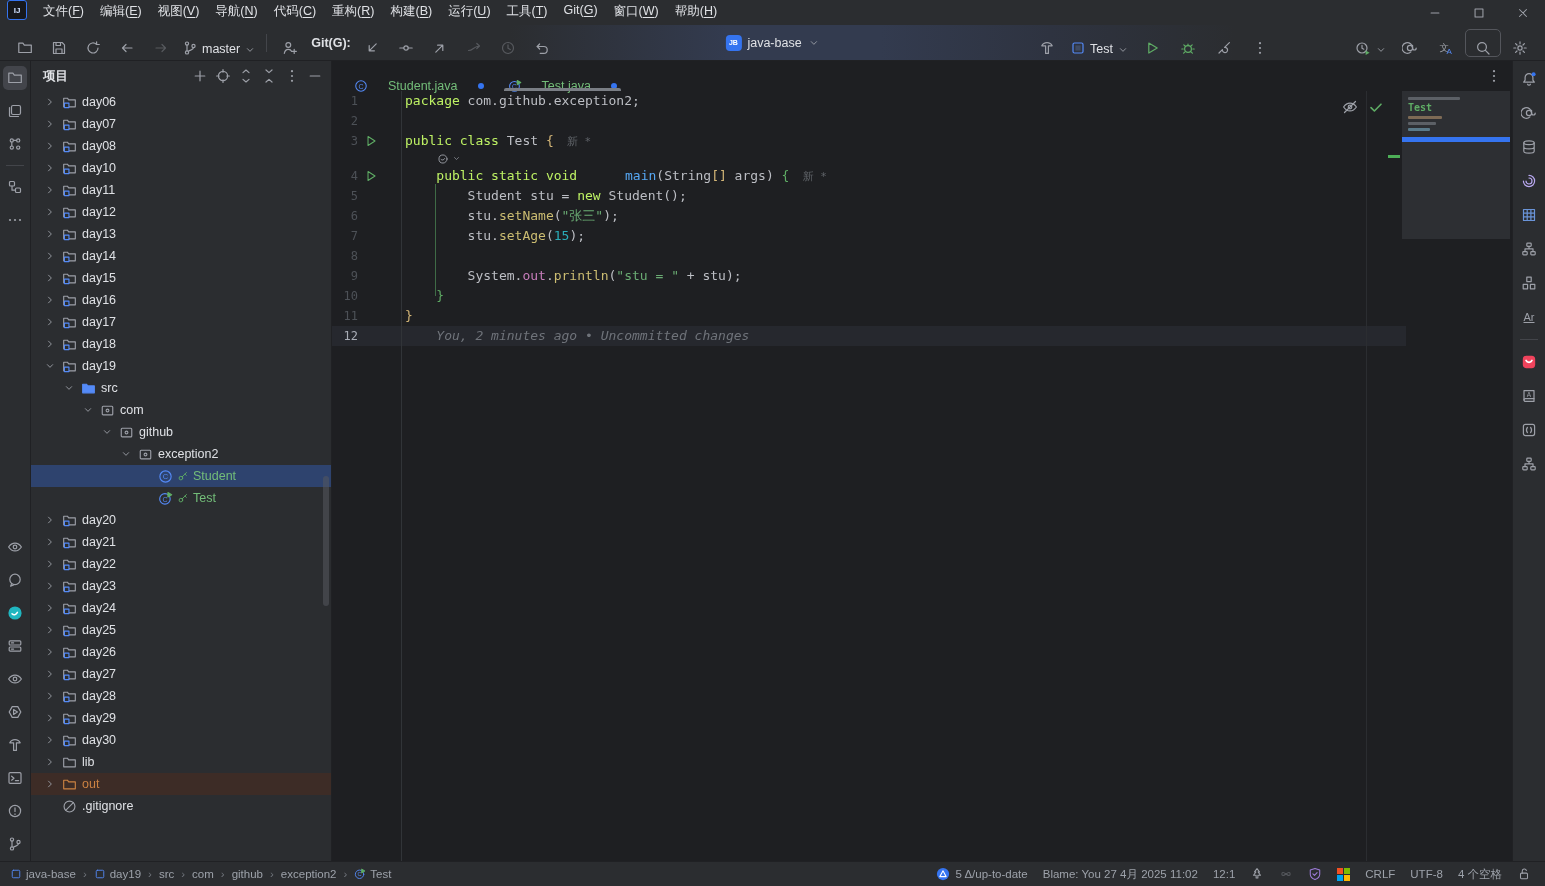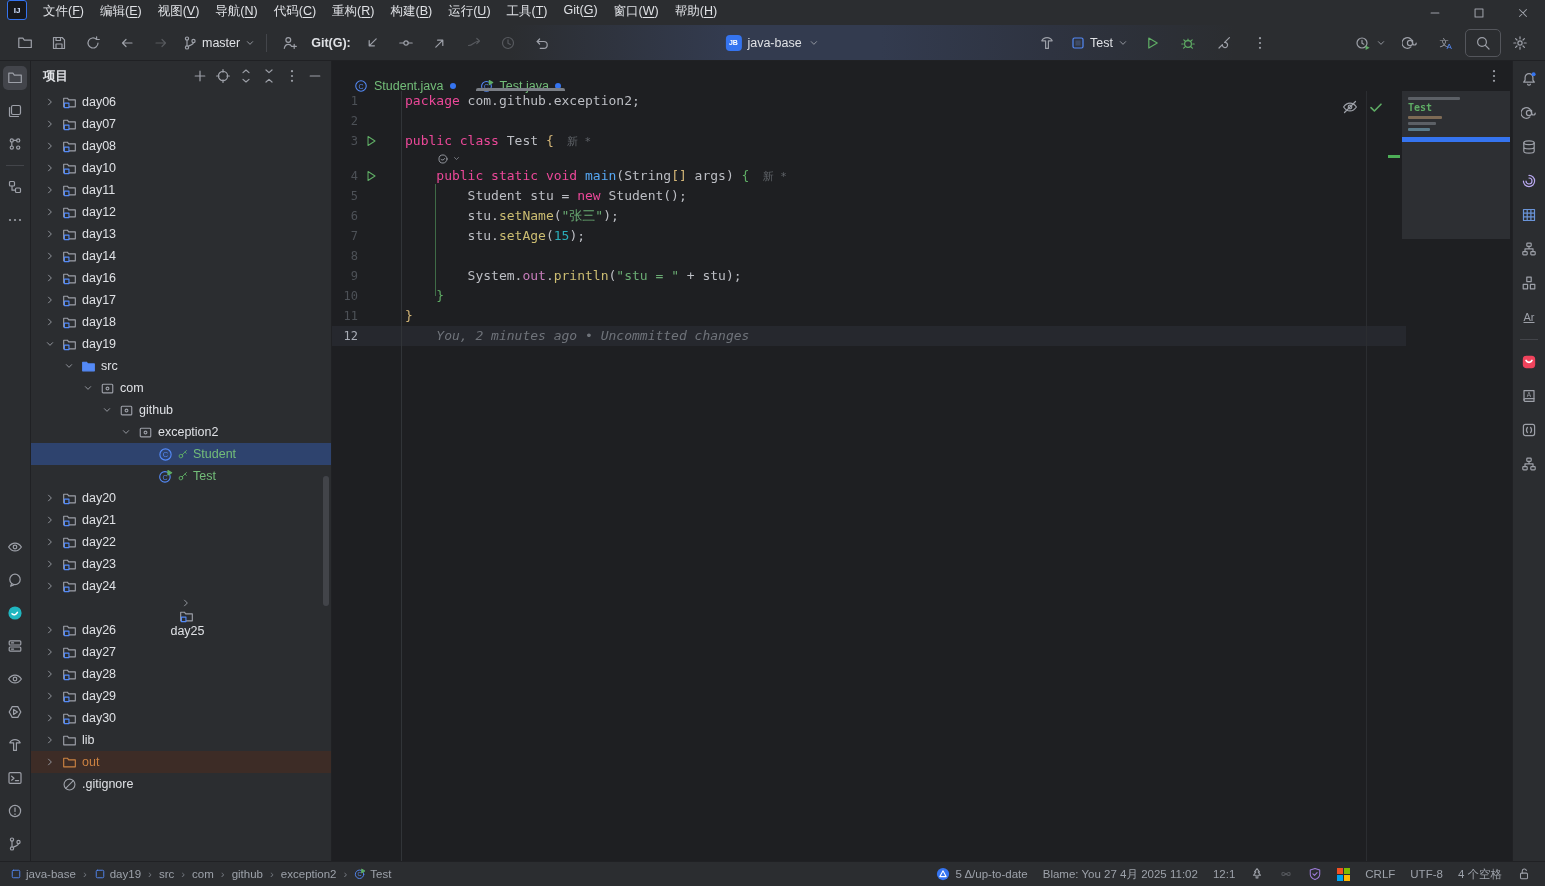--- a/index.html
+++ b/index.html
@@ -14,21 +14,21 @@
   #logo{width:18px;height:18px;margin:0 8px 0 7px;border-radius:3px;background:#17181c;border:1px solid #3574f0;
         color:#cfe0ff;font-size:8px;font-weight:bold;display:flex;align-items:center;justify-content:center;}
   .menu-item{font-size:12.5px;color:#dfe1e5;padding:3px 8px;border-radius:4px;cursor:default;}
   .menu-item u{text-decoration:underline;text-underline-offset:2px;}
   #win-controls{margin-left:auto;display:flex;align-items:center;height:100%;}
   .win-btn{width:44px;height:100%;display:flex;align-items:center;justify-content:center;color:#9da0a8;}
   
   #toolbar{height:35px;flex:none;display:flex;align-items:center;padding:0 8px;position:relative;
     background:linear-gradient(90deg,#2b2d30 0%,#2b2d30 33%,#333b4f 47%,#333b4f 57%,#2e3340 68%,#2b2d30 80%);
     border-bottom:1px solid #202124;}
-  .tb-btn{height:26px;min-width:26px;padding:0 4px;display:flex;align-items:center;justify-content:center;gap:4px;
+  .tb-btn{height:26px;min-width:26px;padding:0 4px;display:flex;align-items:flex-end;justify-content:center;gap:4px;
           border-radius:5px;font-size:12.5px;color:#dfe1e5;}
   .tb-sep{width:1px;height:18px;background:#43454a;margin:0 6px;}
   .tb-label{font-size:12.5px;font-weight:bold;color:#dfe1e5;margin:0 4px;}
   #tb-center{position:absolute;left:50%;transform:translateX(-50%);display:flex;align-items:center;gap:6px;}
   #jb-badge{width:16px;height:16px;border-radius:4px;background:#3574f0;color:#fff;font-size:7px;font-weight:bold;
             display:flex;align-items:center;justify-content:center;}
   #tb-right{margin-left:auto;display:flex;align-items:center;gap:2px;}
   .boxed{border:1px solid #54565c;border-radius:5px;}
   
   #main{flex:1;display:flex;min-height:0;}
@@ -51,33 +51,33 @@
   .trow .ticon{width:20px;display:flex;justify-content:center;flex:none;}
   .trow .tlabel{margin-left:3px;text-align:center;}
   .trow.selected{background:#2e436e;}
   .trow.excluded{background:#3d2c26;}
   .t-green{color:#73bd79;}
   .t-orange{color:#cc8242;}
   #tree-scroll{position:absolute;right:2px;top:415px;width:6px;height:130px;background:#55585e;border-radius:3px;opacity:.55;}
   
   #editorzone{flex:1;min-width:0;background:#1e1f22;display:flex;flex-direction:column;position:relative;}
   #tabbar{height:30px;flex:none;display:flex;align-items:stretch;padding-left:10px;position:relative;}
-  .tab{display:flex;align-items:center;gap:6px;padding:0 12px;font-size:12.5px;color:#73bd79;position:relative;margin-top:19px;}
+  .tab{display:flex;align-items:center;gap:20px;padding:0 12px;font-size:12.5px;color:#73bd79;position:relative;margin-top:19px;}
   .tab.active::after{content:"";position:absolute;left:8px;right:8px;bottom:0;height:3px;background:#7a7e85;border-radius:2px 2px 0 0;}
   .mod-dot{width:6px;height:6px;border-radius:50%;background:#3574f0;}
   #tab-kebab{position:absolute;right:10px;top:7px;}
   #editor{flex:1;position:relative;font-family:"DejaVu Sans Mono",monospace;font-size:13px;overflow:hidden;}
   .cl{height:20px;line-height:20px;display:flex;white-space:pre;}
   .cl.inlay-row{height:15px;line-height:15px;}
   .cl.current{background:#26282e;width:1074px;}
   .ln{width:26px;flex:none;text-align:right;color:#4d5157;font-size:12px;}
   .cl.current .ln{color:#a9adb6;}
   .runbox{width:26px;flex:none;display:flex;align-items:center;justify-content:center;}
   .codecell{padding-left:21px;}
-  .kw{color:#ec4899;} .pl{color:#bcbec4;} .fn{color:#56a8f5;} .mth{color:#ccbd72;text-align:center;} .str{color:#6aab73;}
+  .kw{color:#bef264;} .pl{color:#bcbec4;} .fn{color:#56a8f5;padding-left:40px;} .mth{color:#ccbd72;text-align:center;} .str{color:#6aab73;}
   .num{color:#2aacb8;} .fld{color:#c77dbb;} .bry{color:#d5b778;} .brg{color:#5fad65;}
   .hint{color:#5f6368;font-size:11px;} .blame{color:#6f737a;font-style:italic;}
   #indent-guide{position:absolute;left:103px;top:93px;width:1px;height:112px;background:#3f6b46;}
   #gutter-border{position:absolute;left:69px;top:0;bottom:0;width:1px;background:#313438;}
   #margin-guide{position:absolute;left:1034px;top:0;bottom:0;width:1px;background:#2b2d31;}
   #inspections{position:absolute;top:8px;right:128px;display:flex;gap:10px;align-items:center;}
   #minimap{position:absolute;top:-2px;right:2px;width:108px;height:150px;background:#2d2f33;padding:5px 4px;box-sizing:border-box;}
   .mm-bar{height:3px;border-radius:1px;background:#5c6066;margin:3px 0 0 2px;}
   #mm-label{color:#5fad65;font-family:"DejaVu Sans Mono",monospace;font-size:10px;font-weight:bold;margin:2px 0 0 2px;}
   #mm-view{position:absolute;left:0;right:0;top:48px;height:5px;background:#3574f0;}
@@ -671,20 +671,36 @@
               </svg>
             </span>
             <span class="ticon">
               <span class="icon">
                 <svg viewBox="0 0 16 16" width="15" height="15" fill="none" stroke="currentColor" stroke-width="1.2" stroke-linecap="round" stroke-linejoin="round">
                   <path d="M1.8 3.4h4l1.3 1.8h7.1v7.4H1.8z"></path>
                   <rect x="2.6" y="8.6" width="4.8" height="4.8" fill="#2b2d30" stroke="#548af7"></rect>
                 </svg>
               </span>
             </span>
+            <span class="tlabel">day15</span>
+          </div>
+          <div class="trow" style="padding-left: 10px;">
+            <span class="chev">
+              <svg viewBox="0 0 16 16" width="12" height="12" fill="none" stroke="currentColor" stroke-width="1.2" stroke-linecap="round" stroke-linejoin="round">
+                <path d="M6 4.2L9.8 8 6 11.8"></path>
+              </svg>
+            </span>
+            <span class="ticon">
+              <span class="icon">
+                <svg viewBox="0 0 16 16" width="15" height="15" fill="none" stroke="currentColor" stroke-width="1.2" stroke-linecap="round" stroke-linejoin="round">
+                  <path d="M1.8 3.4h4l1.3 1.8h7.1v7.4H1.8z"></path>
+                  <rect x="2.6" y="8.6" width="4.8" height="4.8" fill="#2b2d30" stroke="#548af7"></rect>
+                </svg>
+              </span>
+            </span>
             <span class="tlabel">day16</span>
           </div>
           <div class="trow" style="padding-left: 10px;">
             <span class="chev">
               <svg viewBox="0 0 16 16" width="12" height="12" fill="none" stroke="currentColor" stroke-width="1.2" stroke-linecap="round" stroke-linejoin="round">
                 <path d="M6 4.2L9.8 8 6 11.8"></path>
               </svg>
             </span>
             <span class="ticon">
               <span class="icon">
@@ -901,21 +917,21 @@
             <span class="ticon">
               <span class="icon">
                 <svg viewBox="0 0 16 16" width="15" height="15" fill="none" stroke="currentColor" stroke-width="1.2" stroke-linecap="round" stroke-linejoin="round">
                   <path d="M1.8 3.4h4l1.3 1.8h7.1v7.4H1.8z"></path>
                   <rect x="2.6" y="8.6" width="4.8" height="4.8" fill="#2b2d30" stroke="#548af7"></rect>
                 </svg>
               </span>
             </span>
             <span class="tlabel">day24</span>
           </div>
-          <div class="trow" style="padding-left: 10px; flex-direction: column;">
+          <div class="trow" style="padding-left: 10px;">
             <span class="chev">
               <svg viewBox="0 0 16 16" width="12" height="12" fill="none" stroke="currentColor" stroke-width="1.2" stroke-linecap="round" stroke-linejoin="round">
                 <path d="M6 4.2L9.8 8 6 11.8"></path>
               </svg>
             </span>
             <span class="ticon">
               <span class="icon">
                 <svg viewBox="0 0 16 16" width="15" height="15" fill="none" stroke="currentColor" stroke-width="1.2" stroke-linecap="round" stroke-linejoin="round">
                   <path d="M1.8 3.4h4l1.3 1.8h7.1v7.4H1.8z"></path>
                   <rect x="2.6" y="8.6" width="4.8" height="4.8" fill="#2b2d30" stroke="#548af7"></rect>

